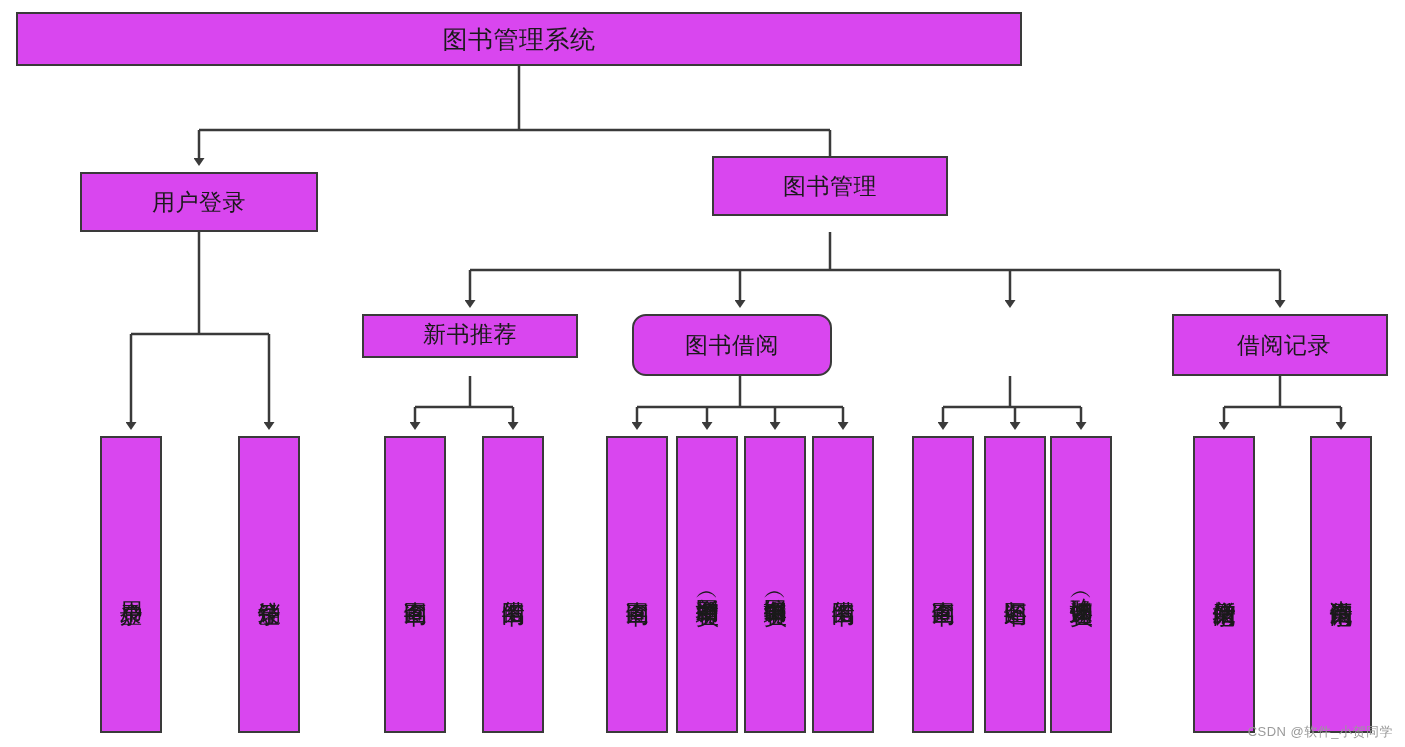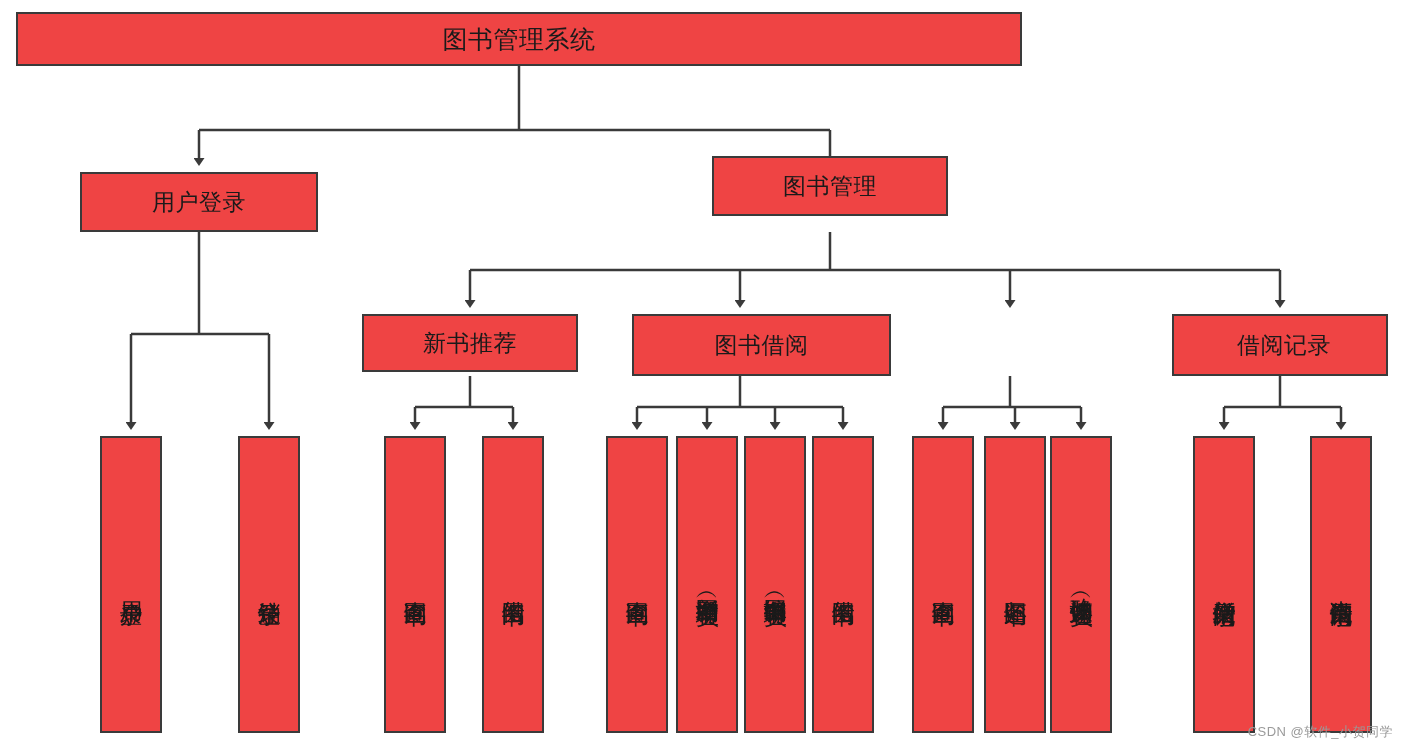--- a/index.html
+++ b/index.html
@@ -9,21 +9,21 @@
     font-family:"Liberation Sans","DejaVu Sans",sans-serif;
     overflow:hidden;
     position:relative;
   }
   #diagram-root{position:absolute;left:0;top:0;width:1405px;height:747px;}
   svg.connectors{position:absolute;left:0;top:0;width:1405px;height:747px;pointer-events:none;}
 
   .node{
     position:absolute;
     box-sizing:border-box;
-    background:#ef4444;
+    background:#d946ef;
     border:2.5px solid #3a3a3a;
     display:flex;
     align-items:center;
     justify-content:center;
     color:#111111;
     z-index:2;
   }
   .node .lbl{
     font-size:23px;
     line-height:1.15;
@@ -117,24 +117,24 @@
     <span class="lbl">图书管理系统</span>
   </div>
 
   <div class="node" style="left:80px;top:172px;width:238px;height:60px;">
     <span class="lbl">用户登录</span>
   </div>
   <div class="node" style="left:712px;top:156px;width:236px;height:60px;">
     <span class="lbl">图书管理</span>
   </div>
 
-  <div class="node" style="left:362px;top:314px;width:216px;height:58px;">
+  <div class="node" style="left:362px;top:314px;width:216px;height:44px;font-family:Liberation Mono, monospace;">
     <span class="lbl">新书推荐</span>
   </div>
-  <div class="node" style="left:632px;top:314px;width:259px;height:62px;">
+  <div class="node" style="left:632px;top:314px;width:200px;height:62px;border-radius:14px;">
     <span class="lbl">图书借阅</span>
   </div>
   <div class="node" style="left:1172px;top:314px;width:216px;height:62px;padding-left:8px;">
     <span class="lbl">借阅记录</span>
   </div>
 
   <div class="node leaf" style="left:100px;top:436px;width:62px;height:297px;">
     <span class="lbl">用户登录</span>
   </div>
   <div class="node leaf" style="left:238px;top:436px;width:62px;height:297px;">

